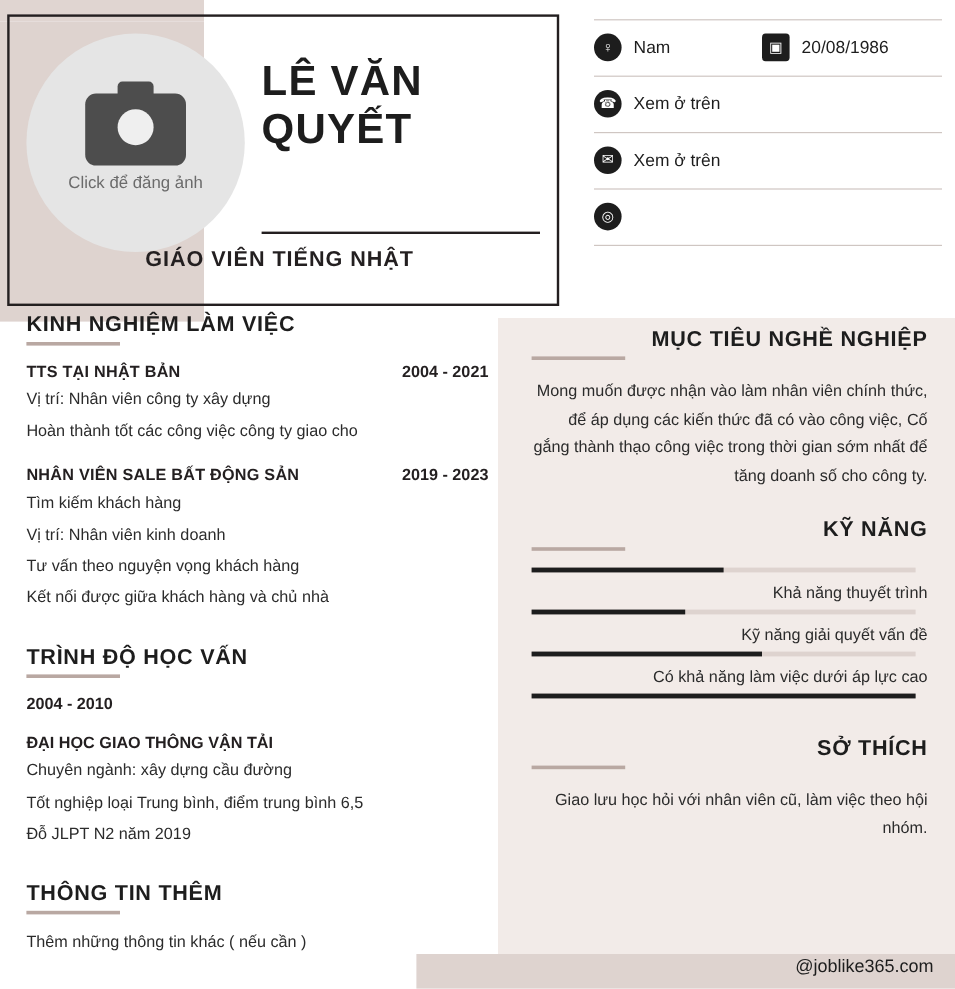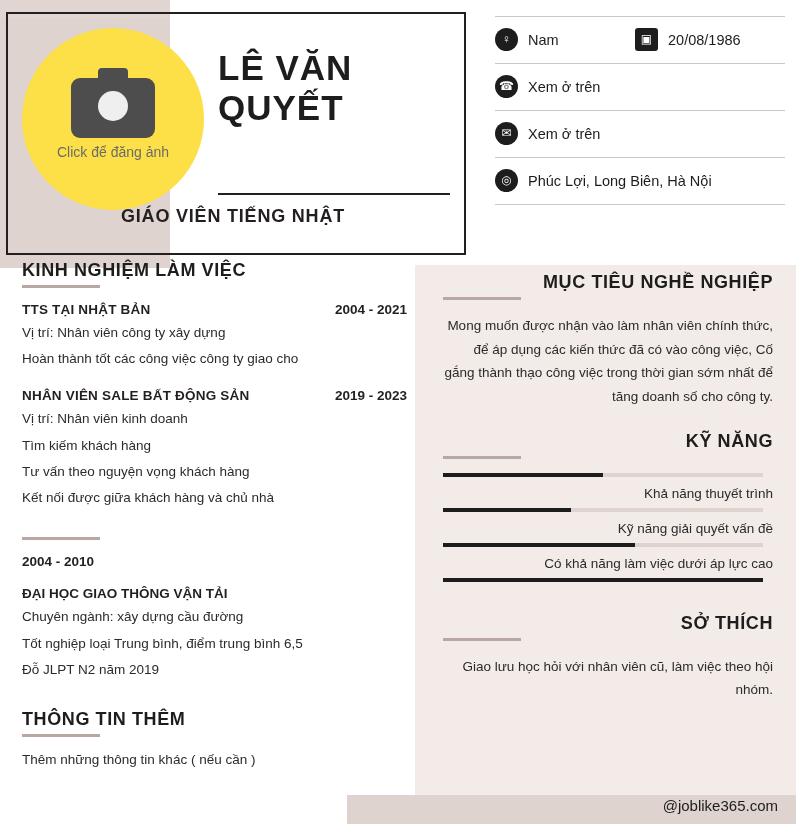--- a/index.html
+++ b/index.html
@@ -33,21 +33,21 @@
 
   
   .header-box {
     position:absolute; left:6px; top:12px; width:460px; height:243px;
     border:2px solid #231f20;
     background:transparent;
   }
   .photo-circle {
     position:absolute; left:22px; top:28px; width:182px; height:182px;
     border-radius:50%;
-    background:#fde047;
+    background:#e5e5e5;
     display:flex; flex-direction:column; align-items:center; justify-content:center;
   }
   .cam {
     width:84px; height:60px; background:#4d4d4d; border-radius:9px;
     position:relative; margin-bottom:6px;
   }
   .cam:before{
     content:""; position:absolute; left:27px; top:-10px; width:30px; height:12px;
     background:#4d4d4d; border-radius:4px 4px 0 0;
   }
@@ -170,21 +170,20 @@
     <span class="ctext">Xem ở trên</span>
   </div>
   <div class="rule"></div>
   <div class="crow">
     <span class="ic">✉</span>
     <span class="ctext">Xem ở trên</span>
   </div>
   <div class="rule"></div>
   <div class="crow">
     <span class="ic">◎</span>
-    <span class="ctext">Phúc Lợi, Long Biên, Hà Nội</span>
   </div>
   <div class="rule"></div>
 </div>
 
 <div class="col-left">
 
   <h2 class="sec">KINH NGHIỆM LÀM VIỆC</h2>
   <div class="sec-rule"></div>
 
   <div>
@@ -196,28 +195,29 @@
     <div class="line">Hoàn thành tốt các công việc công ty giao cho</div>
   </div>
 
   <div class="block-gap"></div>
 
   <div>
     <div class="entry-head">
       <span class="ttl">NHÂN VIÊN SALE BẤT ĐỘNG SẢN</span>
       <span>2019 - 2023</span>
     </div>
+    <div class="line">Tìm kiếm khách hàng</div>
     <div class="line">Vị trí: Nhân viên kinh doanh</div>
-    <div class="line">Tìm kiếm khách hàng</div>
     <div class="line">Tư vấn theo nguyện vọng khách hàng</div>
     <div class="line">Kết nối được giữa khách hàng và chủ nhà</div>
   </div>
 
   <div class="sec-gap"></div>
 
+  <h2 class="sec">TRÌNH ĐỘ HỌC VẤN</h2>
   <div class="sec-rule"></div>
   <div class="edu-year">2004 - 2010</div>
   <div class="edu-school">ĐẠI HỌC GIAO THÔNG VẬN TẢI</div>
   <div class="line">Chuyên ngành: xây dựng cầu đường</div>
   <div class="line">Tốt nghiệp loại Trung bình, điểm trung bình 6,5</div>
   <div class="line">Đỗ JLPT N2 năm 2019</div>
 
   <div class="sec-gap"></div>
 
   <h2 class="sec">THÔNG TIN THÊM</h2>

